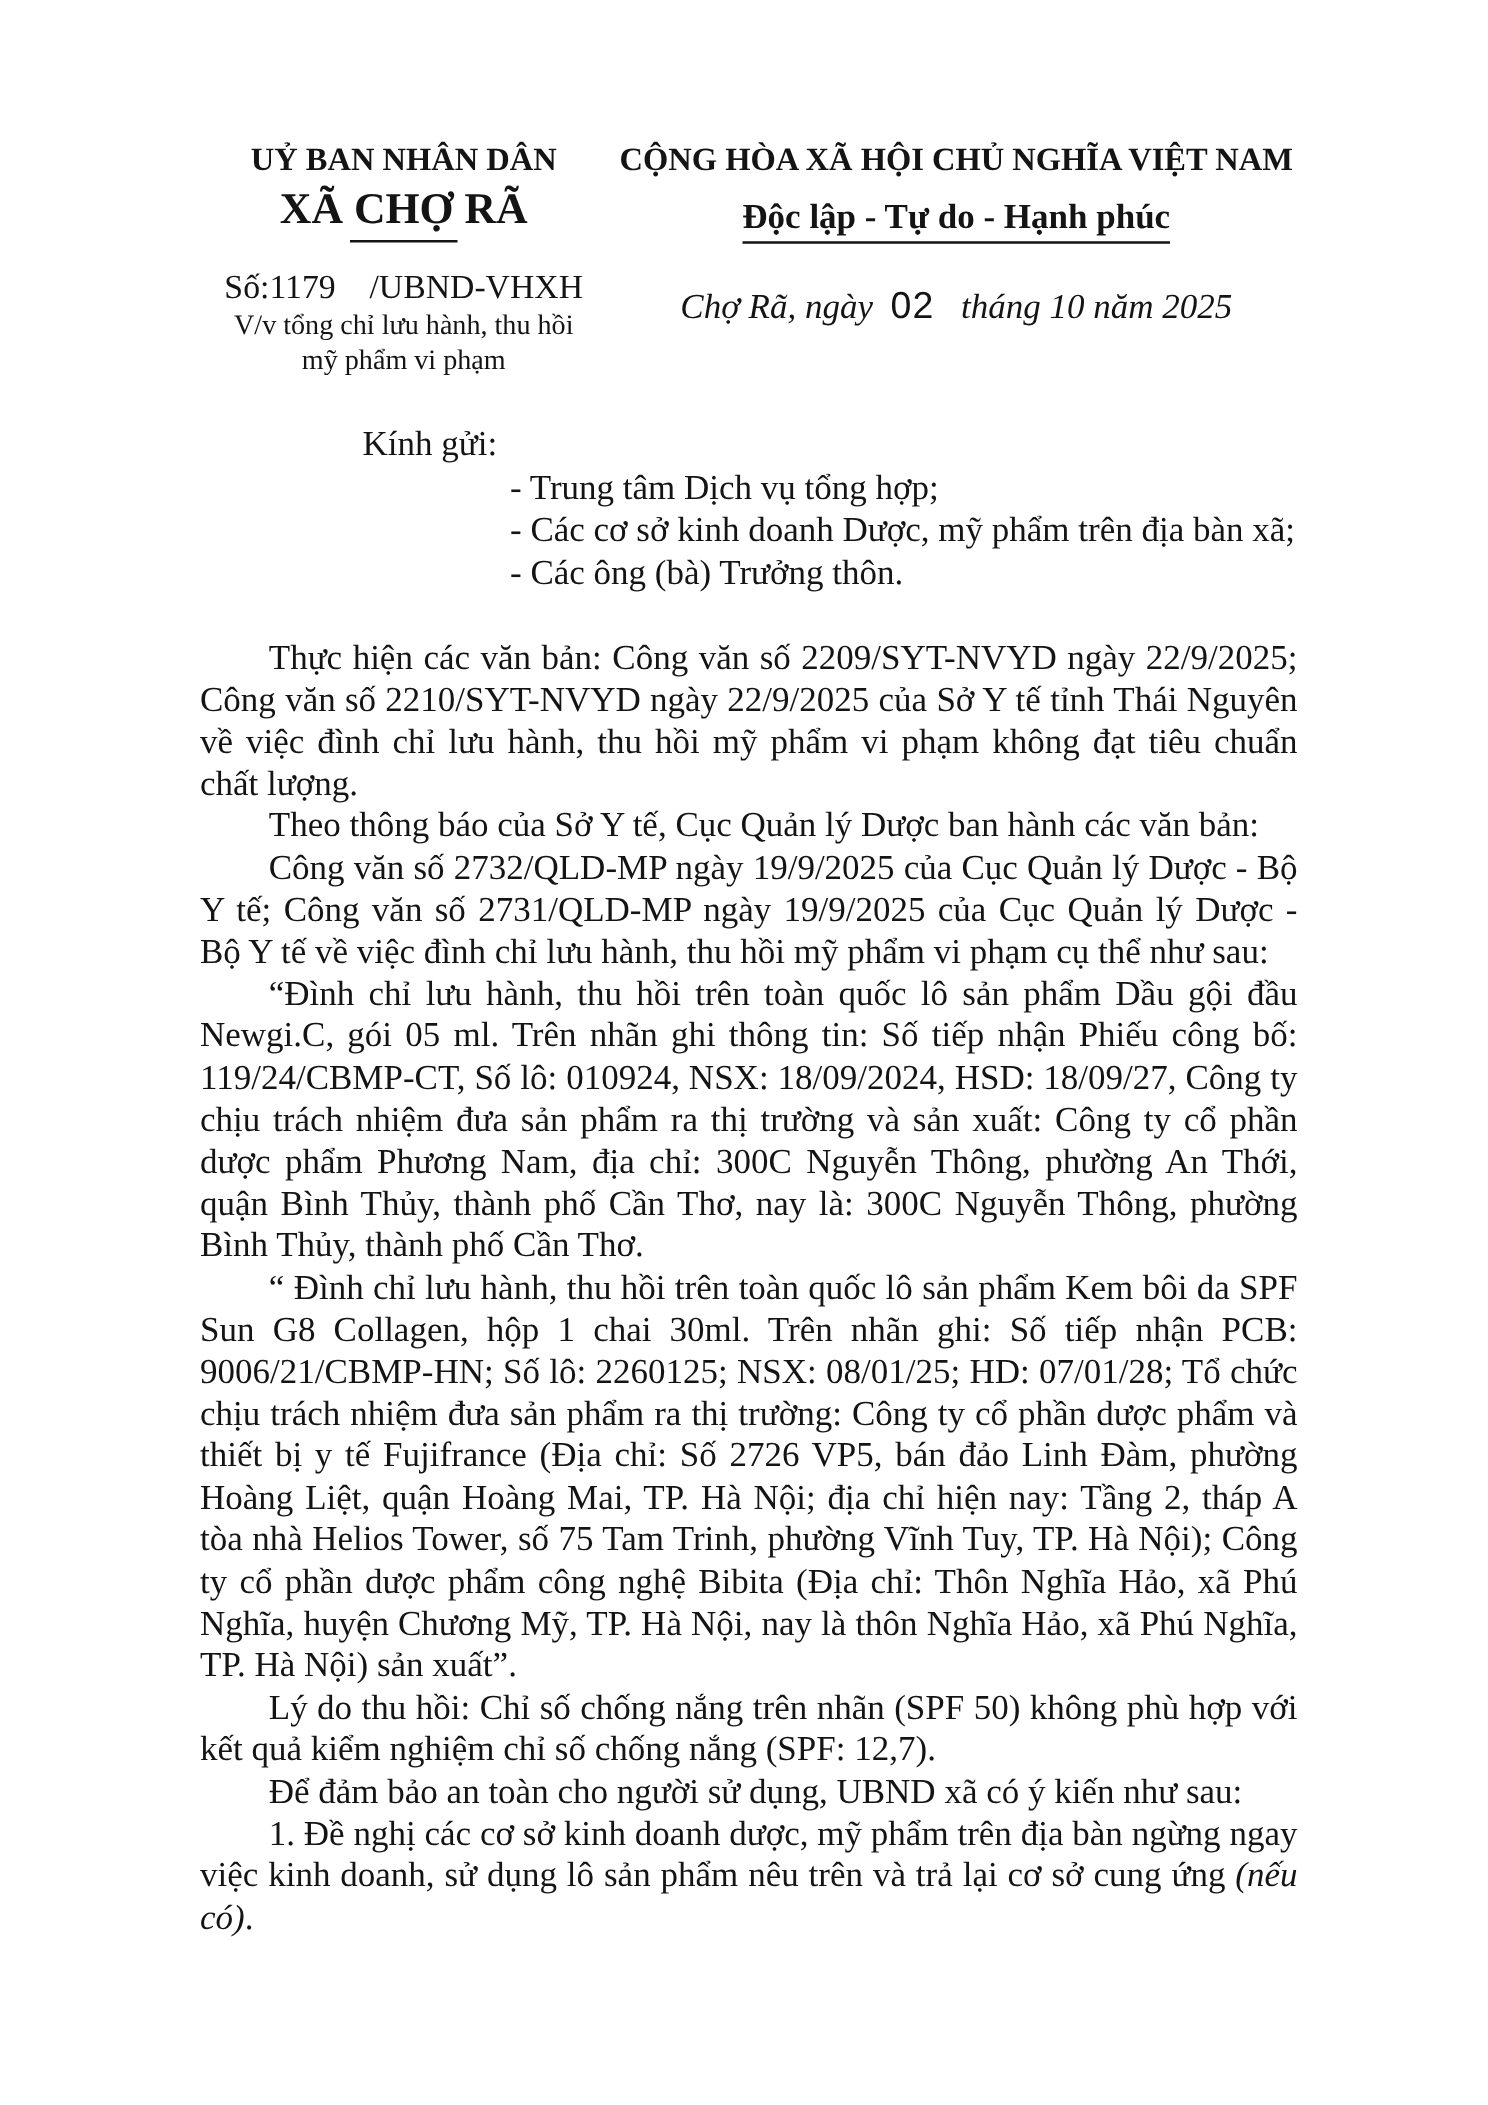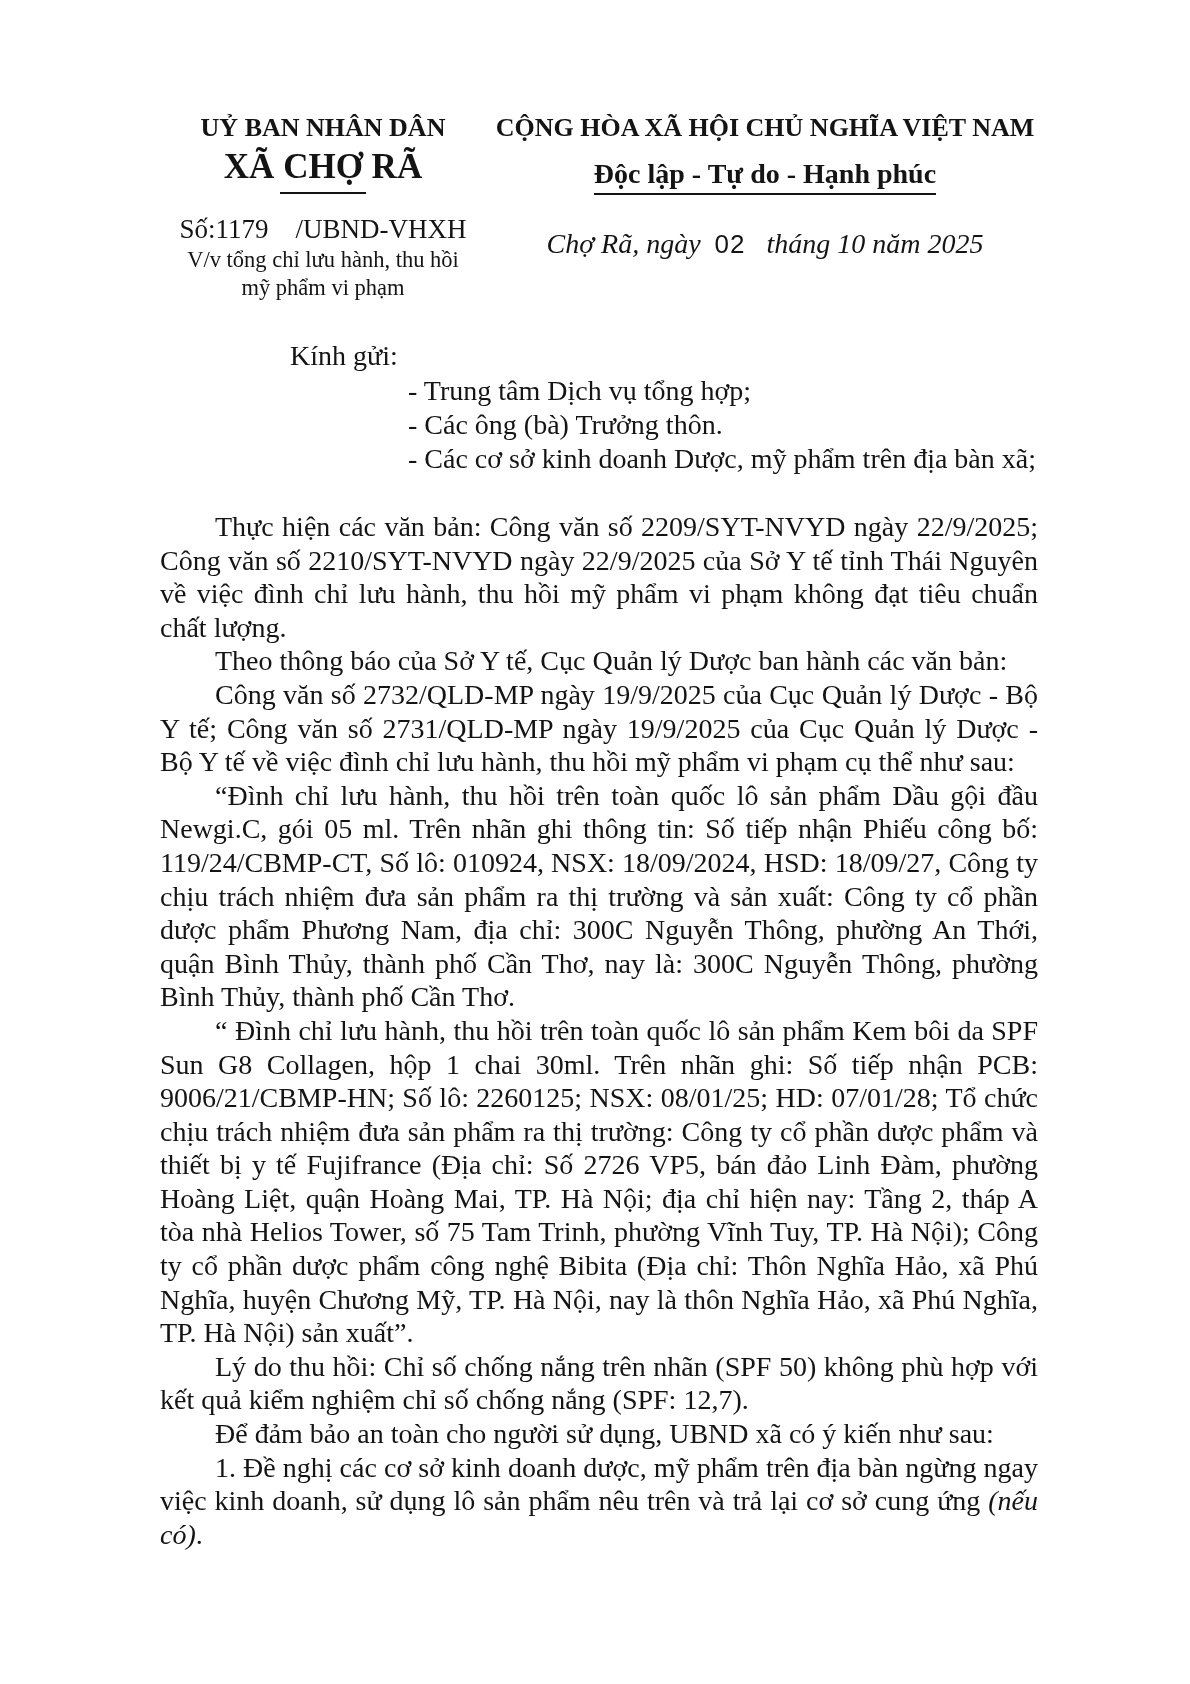--- a/index.html
+++ b/index.html
@@ -59,21 +59,21 @@
   }
   .date-line {
     margin-top: 32px;
     font-style: italic;
     font-size: 28px;
     white-space: pre;
   }
   .date-day {
     font-style: normal;
     font-family: "Liberation Sans", "DejaVu Sans", sans-serif;
-    font-size: 26px;
+    font-size: 30px;
     letter-spacing: 1px;
   }
 
   
   .salutation {
     position: absolute;
     left: 290px; top: 340px;
     font-size: 28px;
   }
   .recipients {
@@ -120,22 +120,22 @@
     <div>
       <span class="motto">Độc lập - Tự do - Hạnh phúc</span>
     </div>
     <div class="date-line"><span>Chợ Rã, ngày  </span><span class="date-day">02</span><span>   tháng 10 năm 2025</span></div>
   </div>
 
   <div class="salutation">Kính gửi:</div>
 
   <div class="recipients">
     <div class="recipient">- Trung tâm Dịch vụ tổng hợp;</div>
+    <div class="recipient">- Các cơ sở kinh doanh Dược, mỹ phẩm trên địa bàn xã;</div>
     <div class="recipient">- Các ông (bà) Trưởng thôn.</div>
-    <div class="recipient">- Các cơ sở kinh doanh Dược, mỹ phẩm trên địa bàn xã;</div>
   </div>
 
   <div class="body-text">
     <p>Thực hiện các văn bản: Công văn số 2209/SYT-NVYD ngày 22/9/2025; Công văn số 2210/SYT-NVYD ngày 22/9/2025 của Sở Y tế tỉnh Thái Nguyên về việc đình chỉ lưu hành, thu hồi mỹ phẩm vi phạm không đạt tiêu chuẩn chất lượng.</p>
     <p>Theo thông báo của Sở Y tế, Cục Quản lý Dược ban hành các văn bản:</p>
     <p>Công văn số 2732/QLD-MP ngày 19/9/2025 của Cục Quản lý Dược - Bộ Y tế; Công văn số 2731/QLD-MP ngày 19/9/2025 của Cục Quản lý Dược - Bộ Y tế về việc đình chỉ lưu hành, thu hồi mỹ phẩm vi phạm cụ thể như sau:</p>
     <p>“Đình chỉ lưu hành, thu hồi trên toàn quốc lô sản phẩm Dầu gội đầu Newgi.C, gói 05 ml. Trên nhãn ghi thông tin: Số tiếp nhận Phiếu công bố: 119/24/CBMP-CT, Số lô: 010924, NSX: 18/09/2024, HSD: 18/09/27, Công ty chịu trách nhiệm đưa sản phẩm ra thị trường và sản xuất: Công ty cổ phần dược phẩm Phương Nam, địa chỉ: 300C Nguyễn Thông, phường An Thới, quận Bình Thủy, thành phố Cần Thơ, nay là: 300C Nguyễn Thông, phường Bình Thủy, thành phố Cần Thơ.</p>
     <p>“ Đình chỉ lưu hành, thu hồi trên toàn quốc lô sản phẩm Kem bôi da SPF Sun G8 Collagen, hộp 1 chai 30ml. Trên nhãn ghi: Số tiếp nhận PCB: 9006/21/CBMP-HN; Số lô: 2260125; NSX: 08/01/25; HD: 07/01/28; Tổ chức chịu trách nhiệm đưa sản phẩm ra thị trường: Công ty cổ phần dược phẩm và thiết bị y tế Fujifrance (Địa chỉ: Số 2726 VP5, bán đảo Linh Đàm, phường Hoàng Liệt, quận Hoàng Mai, TP. Hà Nội; địa chỉ hiện nay: Tầng 2, tháp A tòa nhà Helios Tower, số 75 Tam Trinh, phường Vĩnh Tuy, TP. Hà Nội); Công ty cổ phần dược phẩm công nghệ Bibita (Địa chỉ: Thôn Nghĩa Hảo, xã Phú Nghĩa, huyện Chương Mỹ, TP. Hà Nội, nay là thôn Nghĩa Hảo, xã Phú Nghĩa, TP. Hà Nội) sản xuất”.</p>
     <p>Lý do thu hồi: Chỉ số chống nắng trên nhãn (SPF 50) không phù hợp với kết quả kiểm nghiệm chỉ số chống nắng (SPF: 12,7).</p>
     <p>Để đảm bảo an toàn cho người sử dụng, UBND xã có ý kiến như sau:</p>

